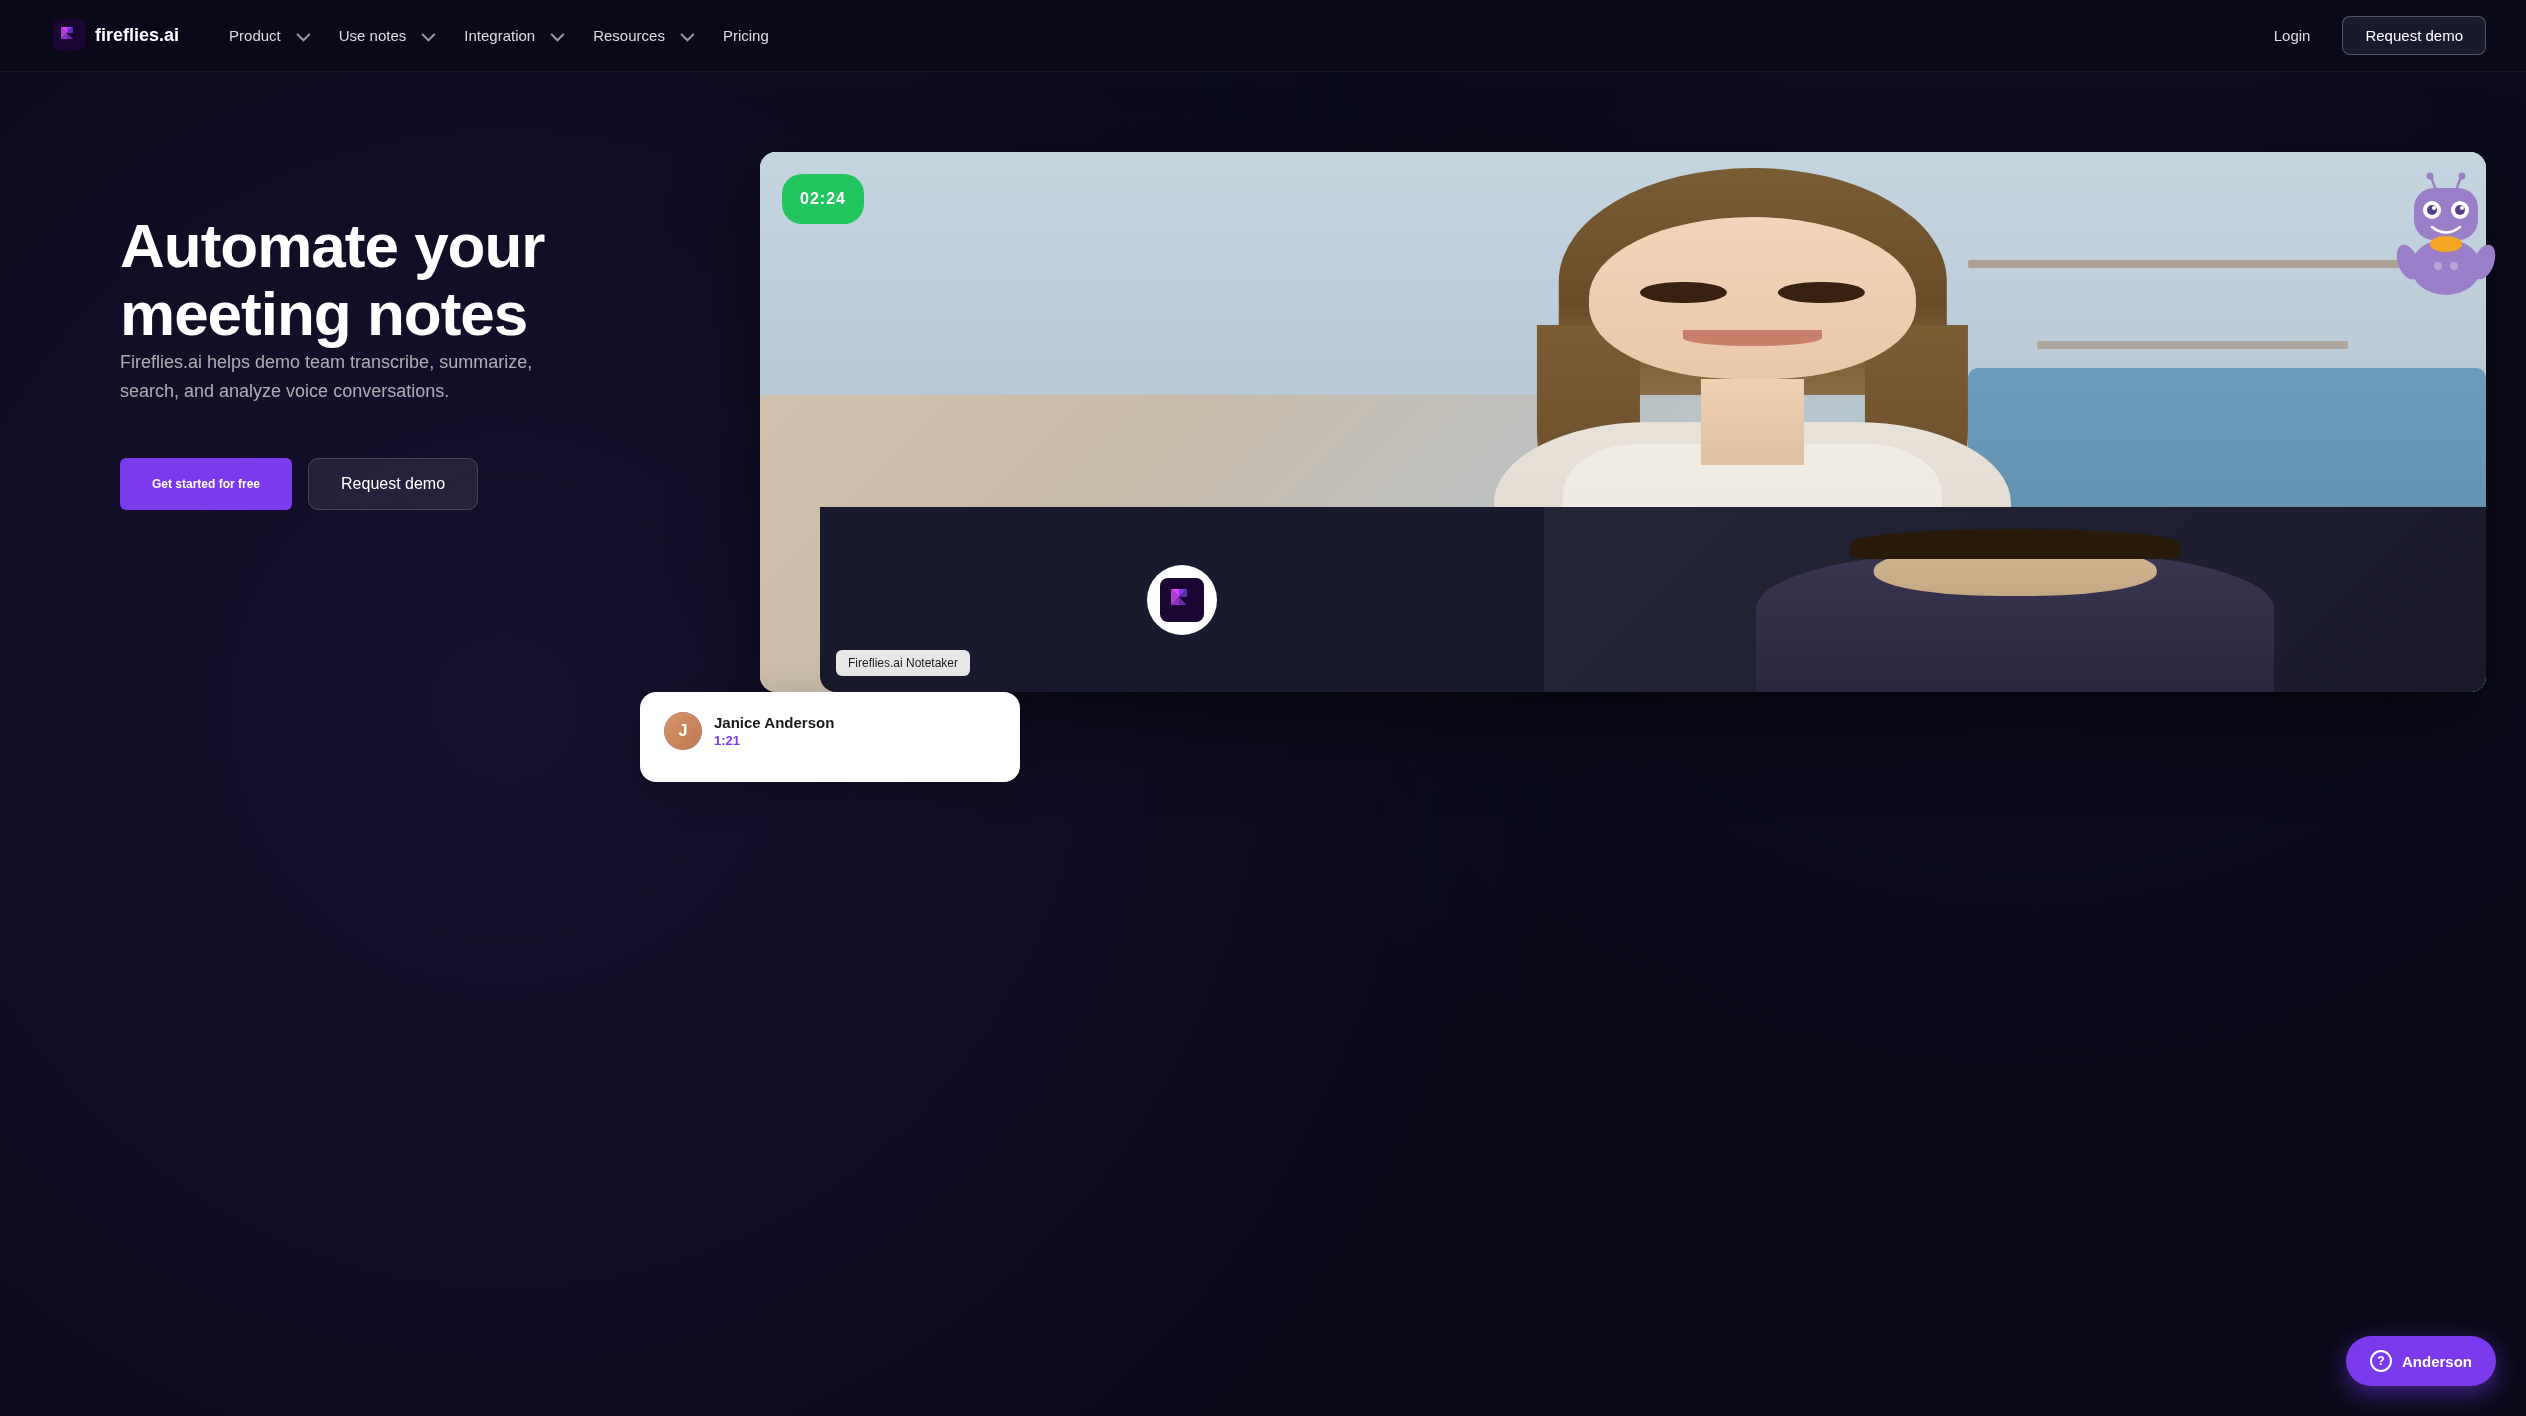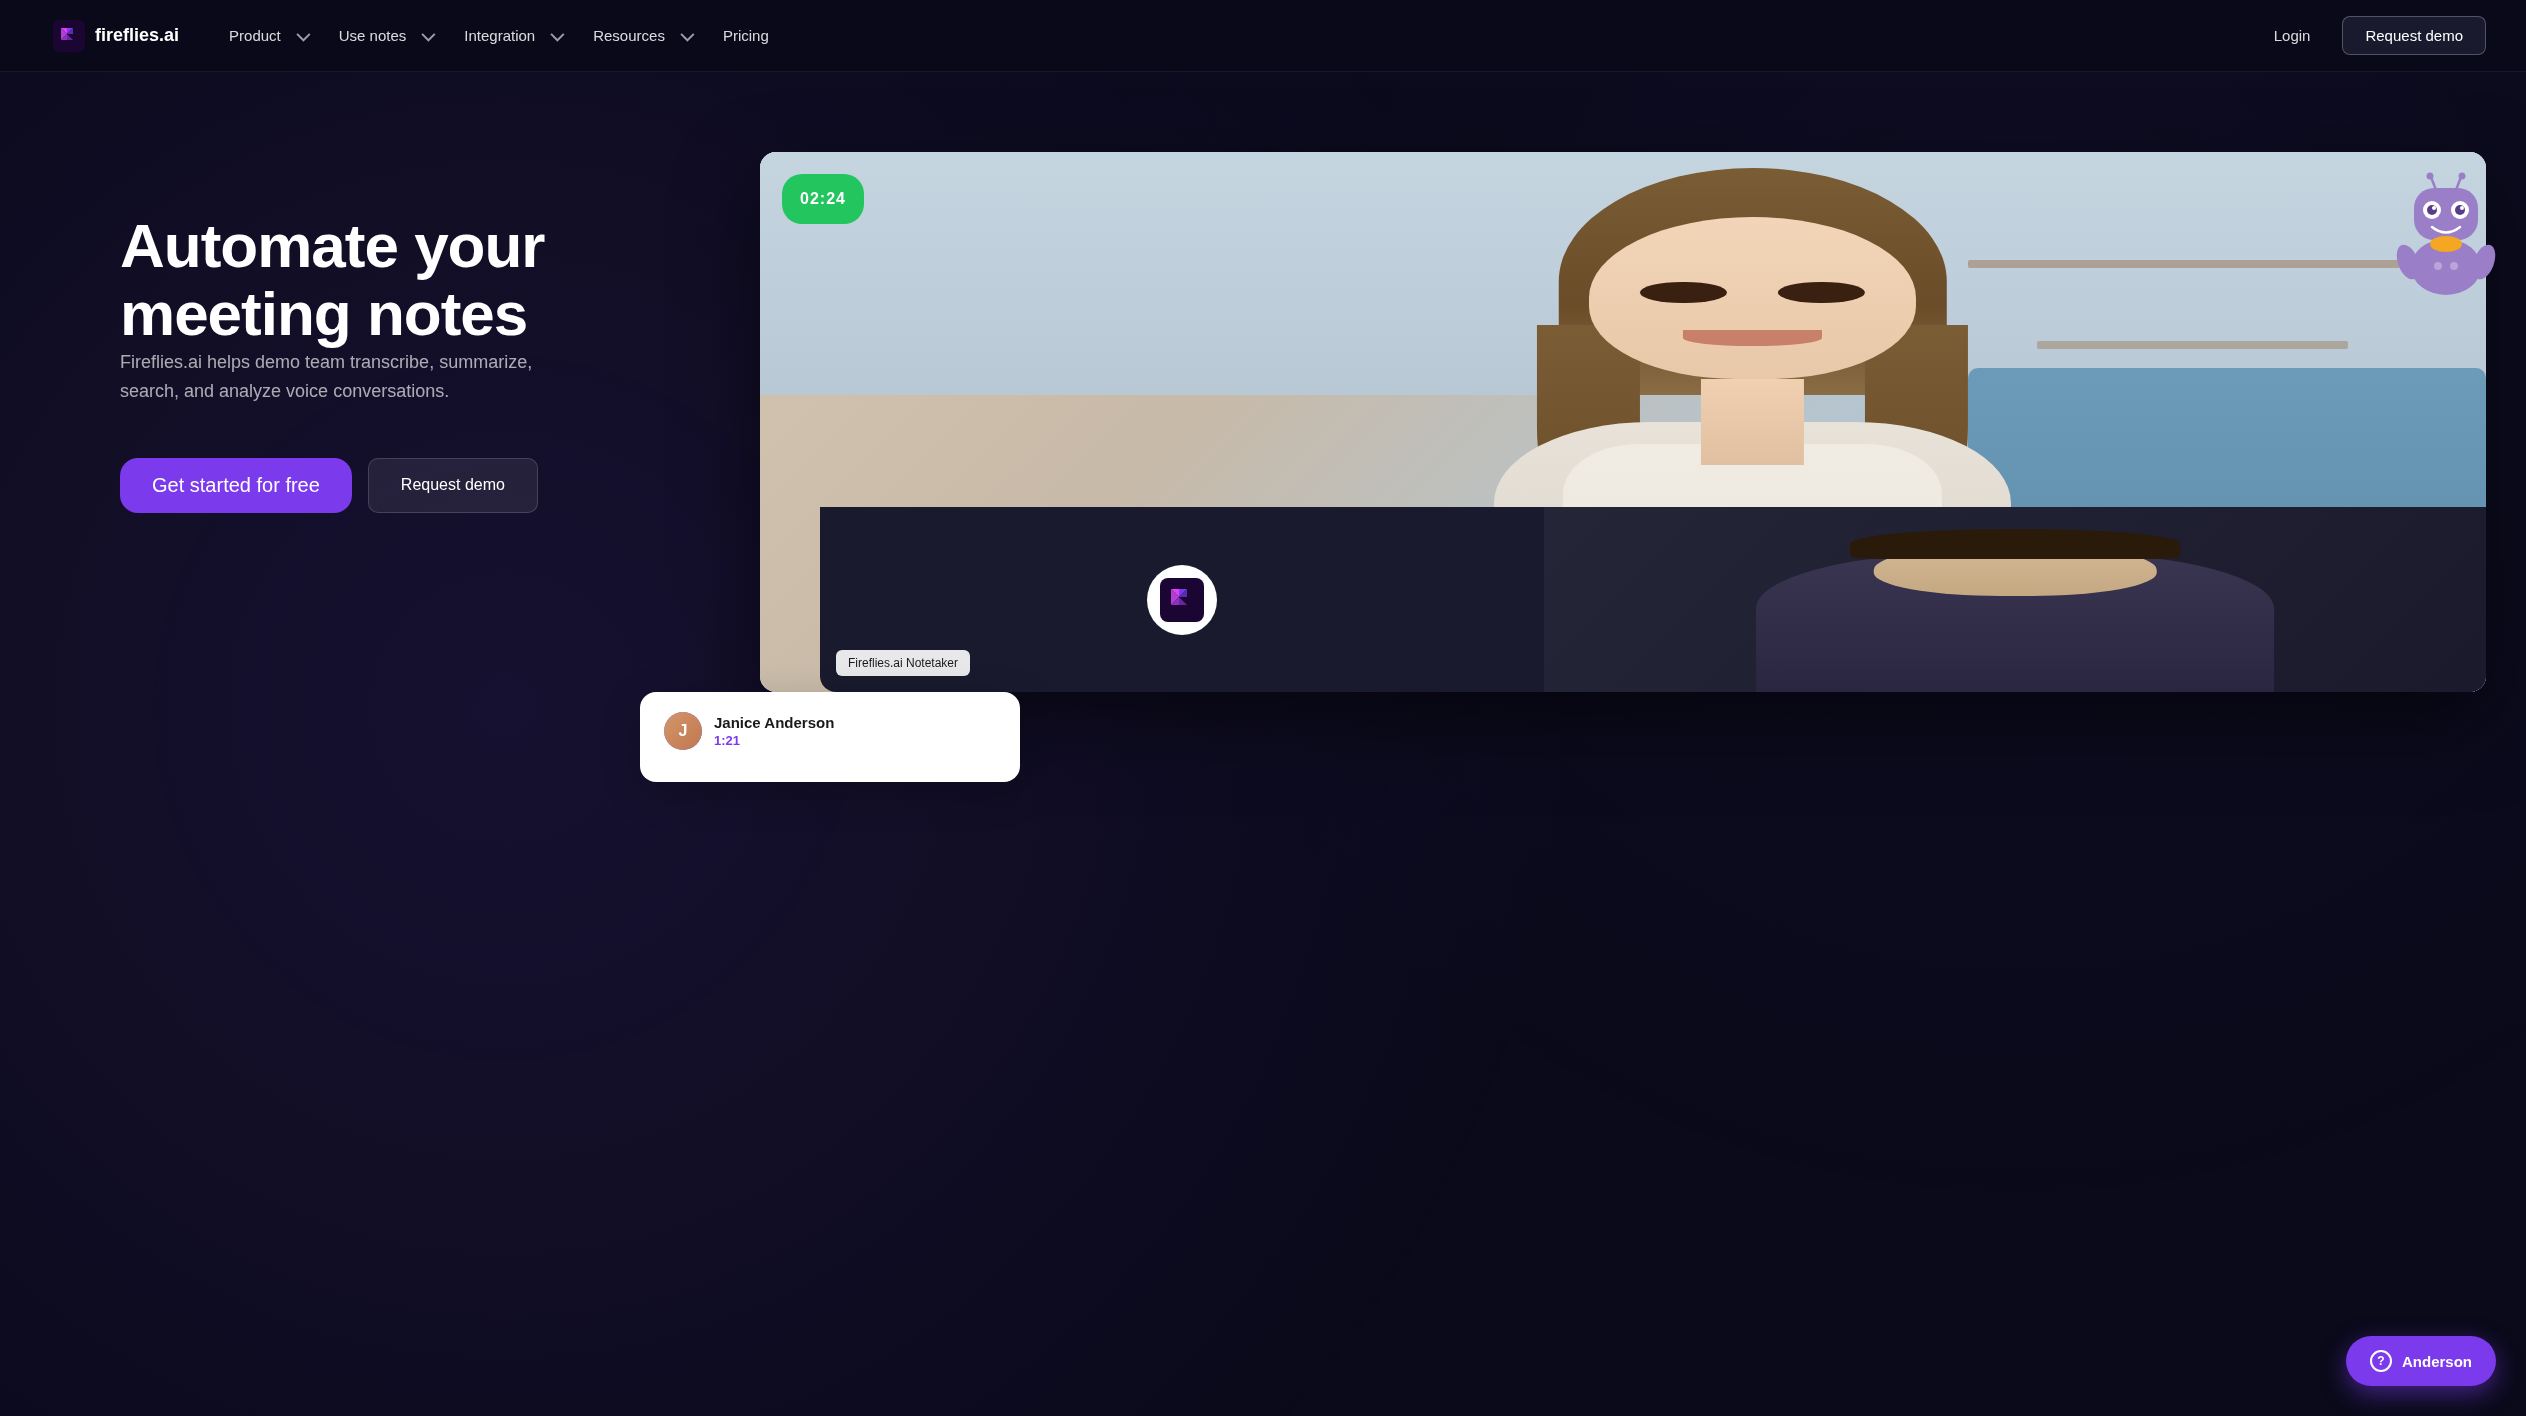--- a/index.html
+++ b/index.html
@@ -32,21 +32,21 @@
       align-items: center;
       justify-content: space-between;
       padding: 0 40px;
       height: 72px;
       background: rgba(10, 10, 26, 0.95);
       border-bottom: 1px solid rgba(255,255,255,0.06);
     }
 
     .nav-left {
       display: flex;
-      align-items: center;
+      align-items: flex-start;
       gap: 36px;
       padding-left: 13px;
     }
 
     .logo {
       display: flex;
       align-items: center;
       gap: 10px;
       text-decoration: none;
       color: white;
@@ -147,23 +147,23 @@
     .hero-buttons {
       display: flex;
       gap: 16px;
     }
 
     .btn-primary {
       background: #7c3aed;
       color: white;
       border: none;
       padding: 16px 32px;
-      border-radius: 18px;
-      font-size: 20px;
-      font-weight: 400;
+      border-radius: 6px;
+      font-size: 12px;
+      font-weight: 700;
       cursor: pointer;
     }
 
     .btn-secondary {
       background: rgba(255,255,255,0.08);
       color: white;
       border: 1px solid rgba(255,255,255,0.15);
       padding: 16px 32px;
       border-radius: 10px;
       font-size: 16px;

